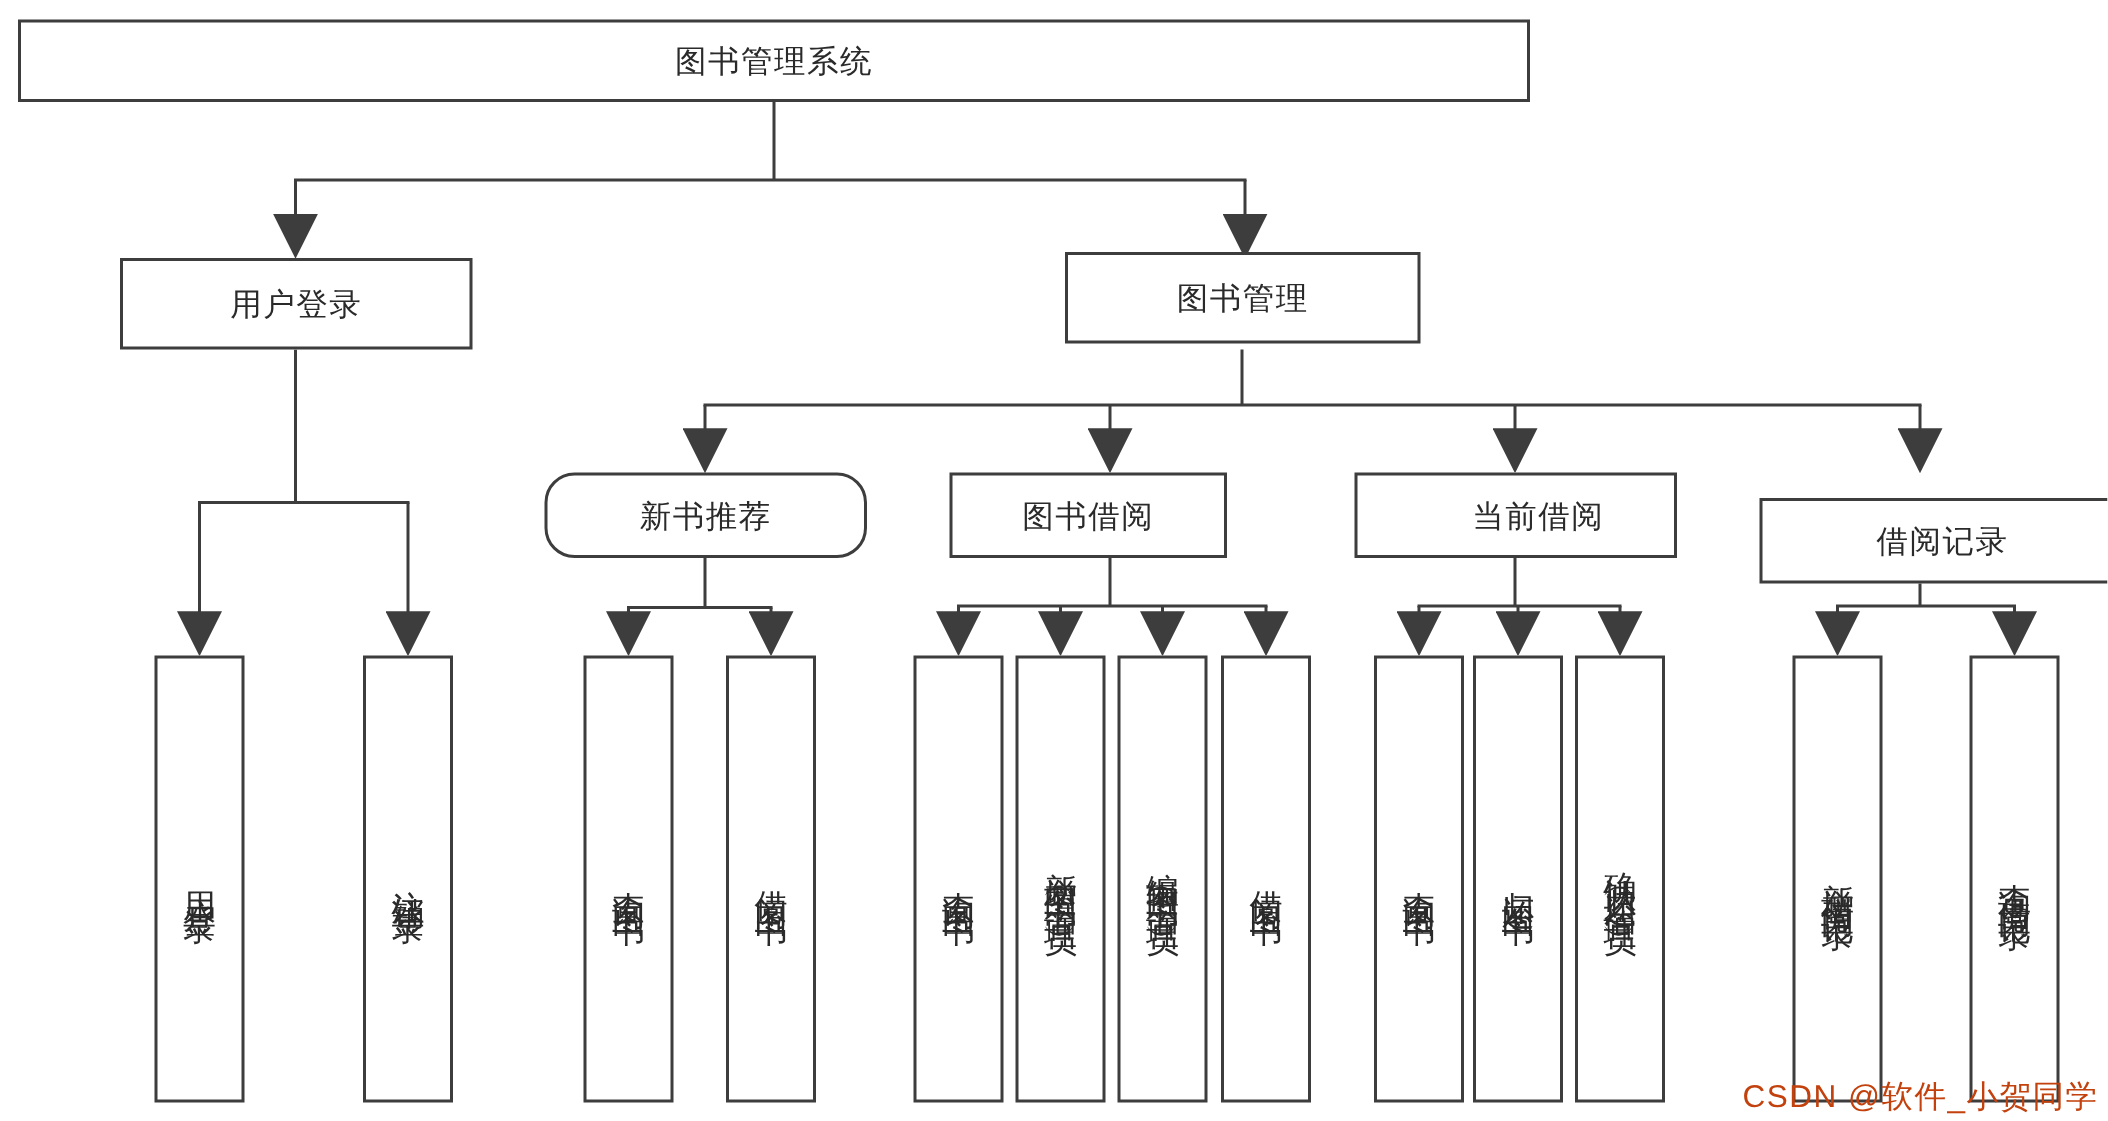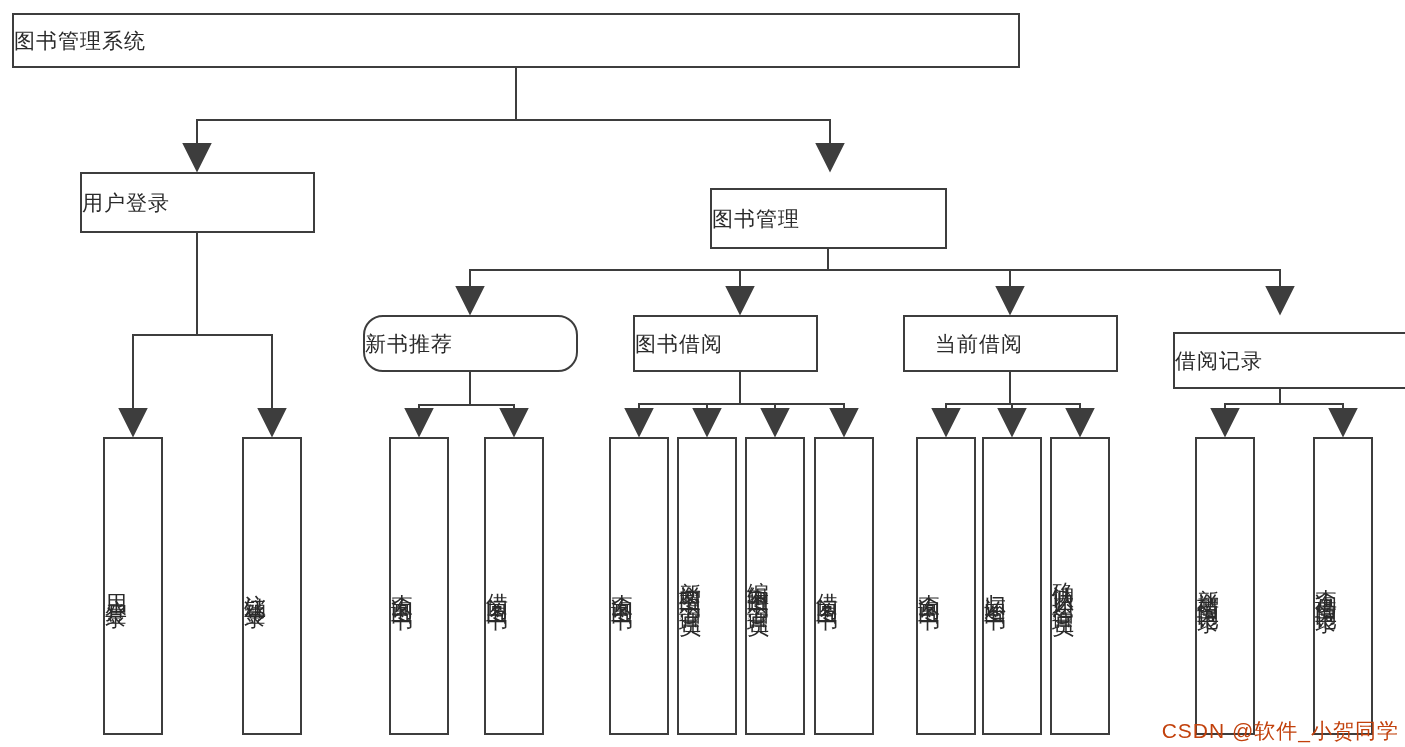--- a/index.html
+++ b/index.html
@@ -20,20 +20,21 @@
     left: 0; top: 0;
     width: 1405px; height: 747px;
   }
   .box {
     position: absolute;
     box-sizing: border-box;
     border: 2px solid #3d3d3d;
     background: #ffffff;
     display: flex;
     align-items: center;
+    justify-content: center;
     color: #2a2a2a;
   }
   .hbox {
     font-size: 21px;
     letter-spacing: 1px;
   }
   .vbox .vtext {
     writing-mode: vertical-rl;
     font-size: 22px;
     letter-spacing: 5px;
@@ -99,21 +100,21 @@
     </g>
   </svg>
 
   <div class="box hbox" style="left:12px; top:13px; width:1008px; height:55px;">
     <span>图书管理系统</span>
   </div>
 
   <div class="box hbox" style="left:80px; top:172px; width:235px; height:61px;">
     <span>用户登录</span>
   </div>
-  <div class="box hbox" style="left:710px; top:188px; width:237px; height:61px;">
+  <div class="box hbox" style="left:710px; top:168px; width:237px; height:61px;">
     <span>图书管理</span>
   </div>
 
   <div class="box hbox" style="left:363px; top:315px; width:215px; height:57px;border-radius:20px;">
     <span>新书推荐</span>
   </div>
   <div class="box hbox" style="left:633px; top:315px; width:185px; height:57px;">
     <span>图书借阅</span>
   </div>
   <div class="box hbox" style="left:903px; top:315px; width:215px; height:57px;padding-left:30px;">

